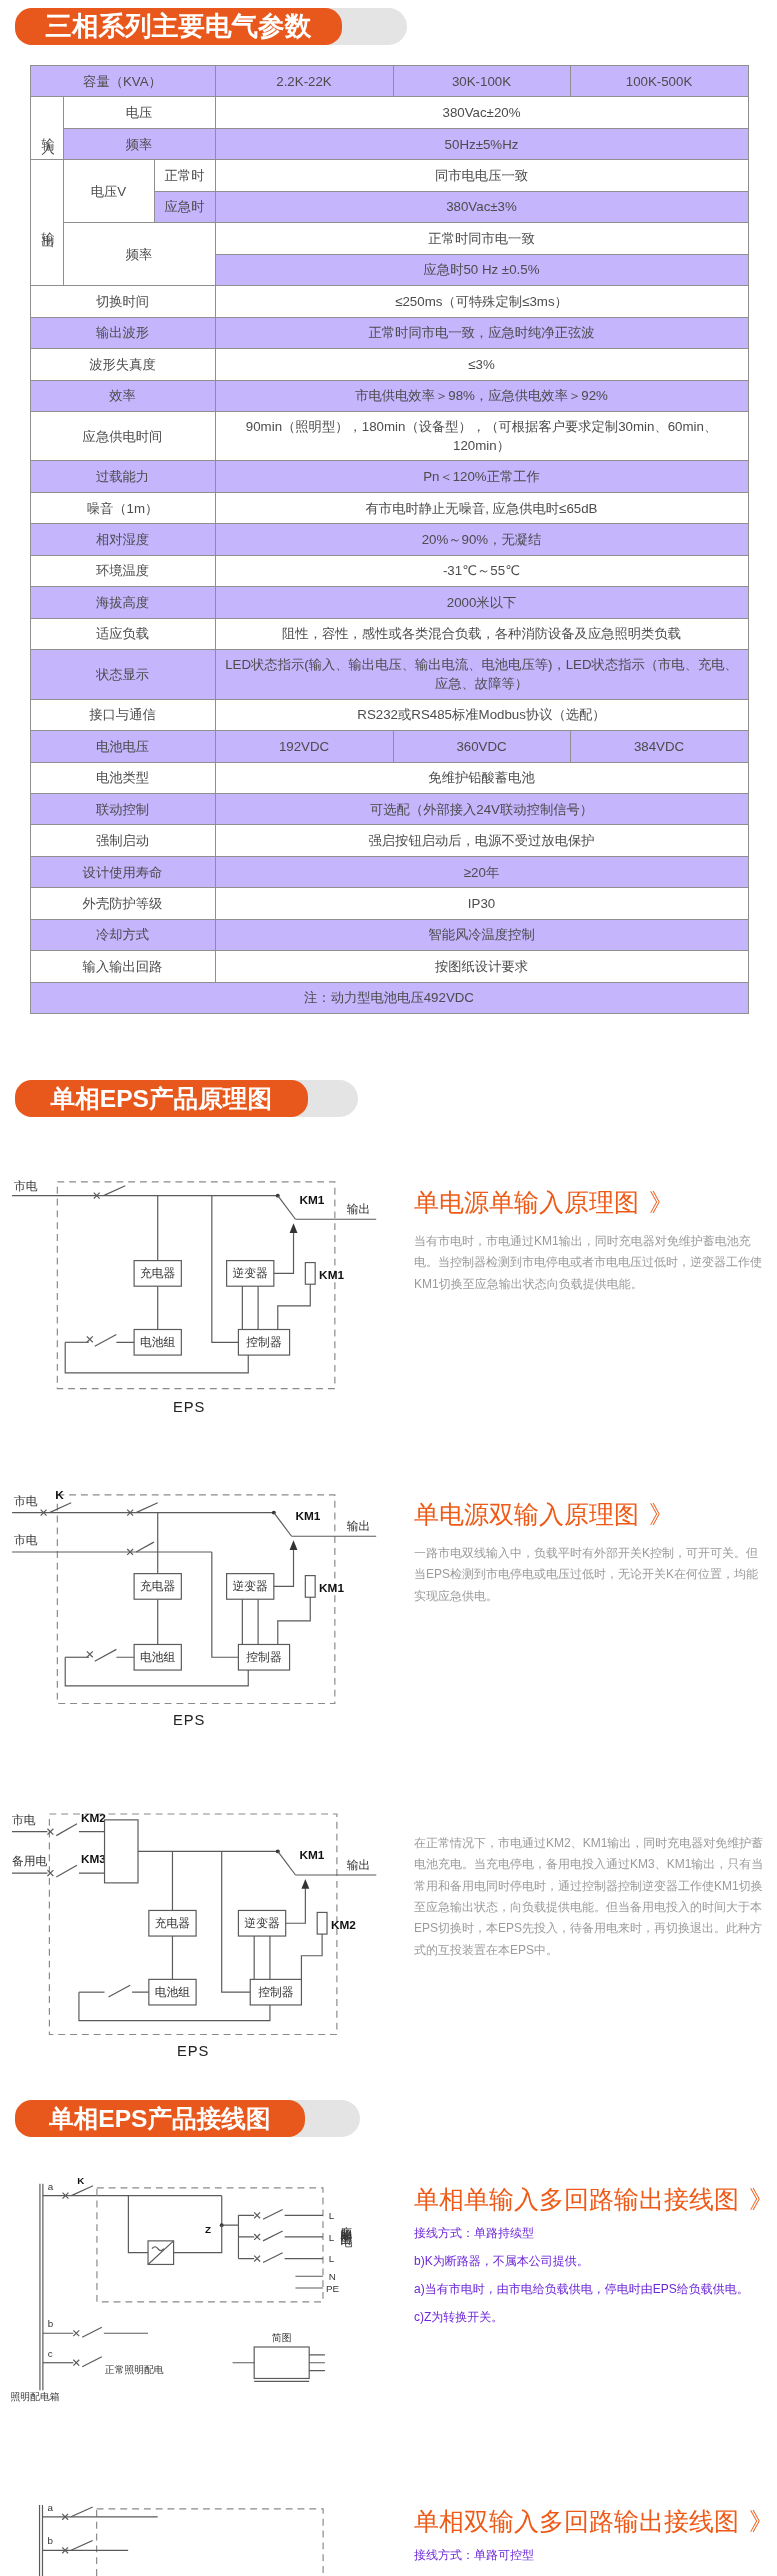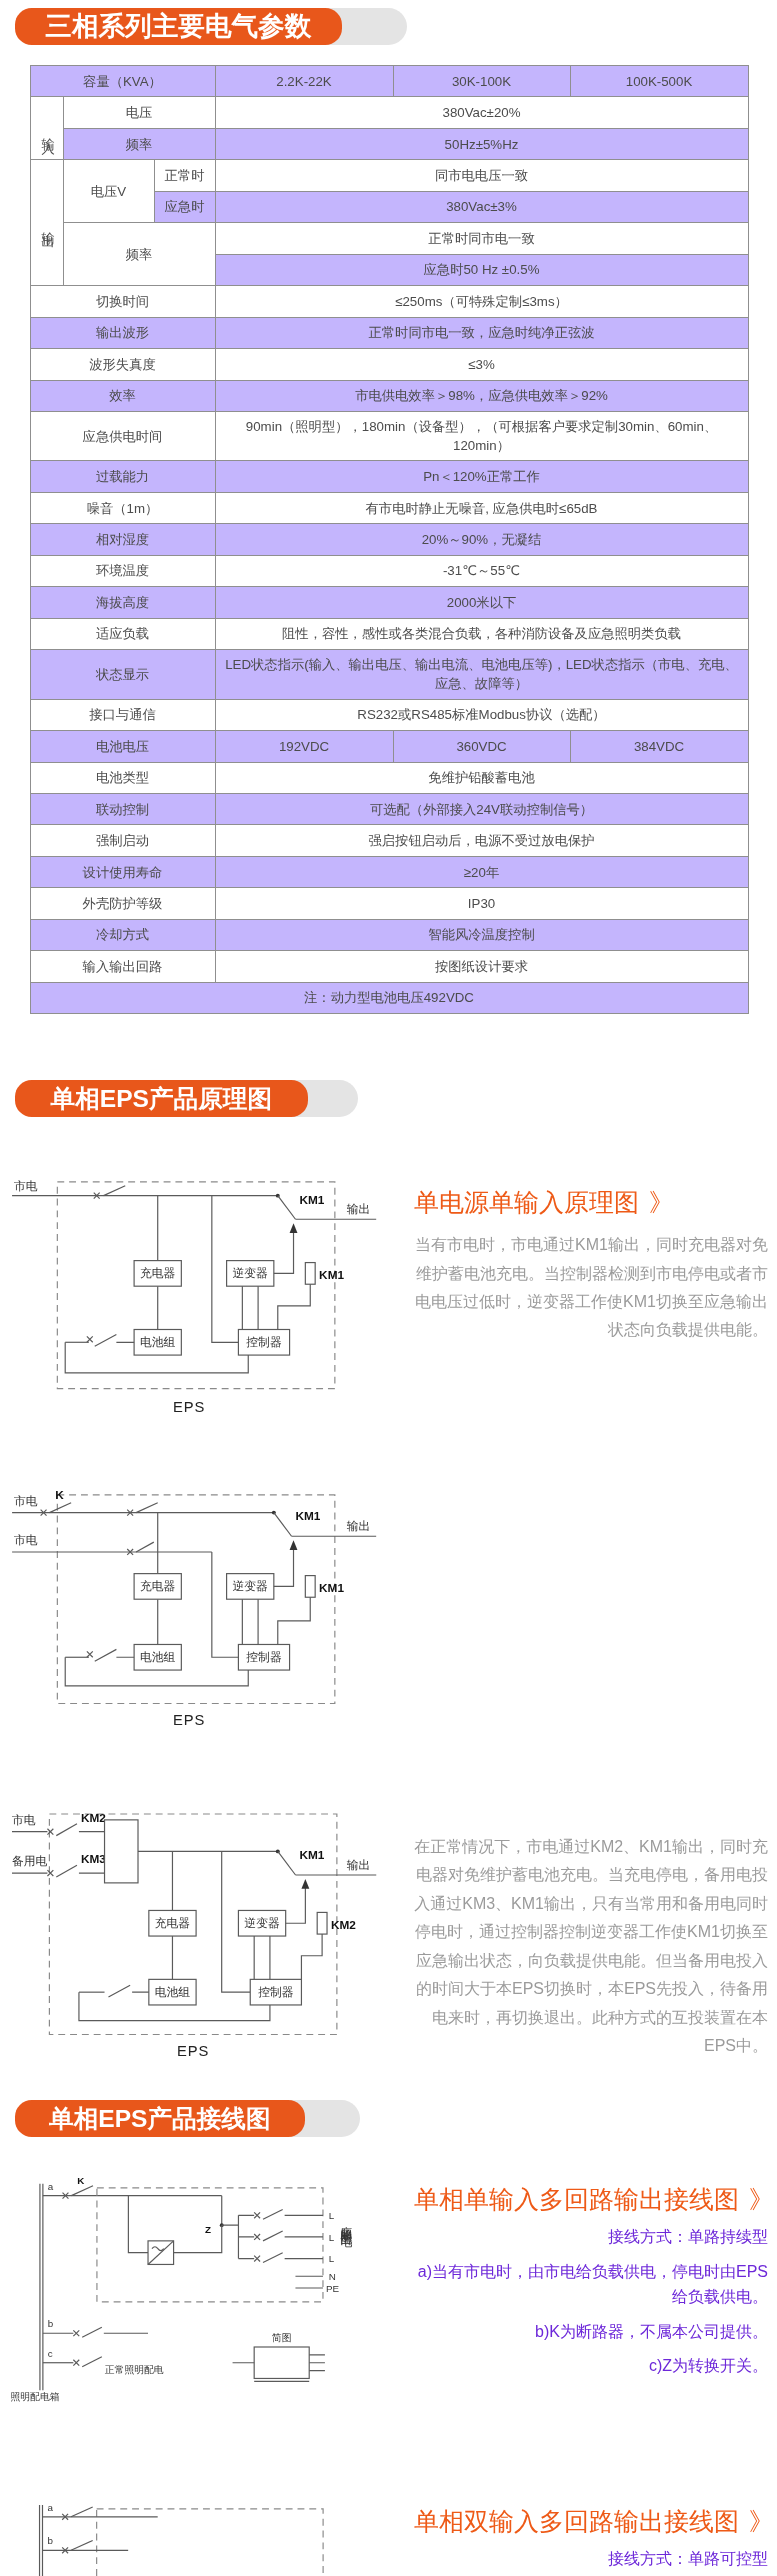--- a/index.html
+++ b/index.html
@@ -17,21 +17,21 @@
   
   table.params { position:absolute; left:29.5px; top:65px; width:719px;
     border-collapse:collapse; table-layout:fixed; font-size:13.3px; color:#4c4c4c; }
   table.params td { border:1px solid #8f8f8f; text-align:center; padding:4.9px 7.9px; height:20.7px; line-height:1.45; word-break:break-word; }
   table.params tr.sh td { background:#c4b5fd; }
   table.params td.vcell span { writing-mode:vertical-lr; text-orientation:upright; letter-spacing:3px; }
   
   .dt { position:absolute; left:414px; width:354px; }
   .dt h3 { margin:0; font-size:25px; font-weight:normal; color:#ee5a17; line-height:1.25; white-space:nowrap; }
   .dt h3 .chev { margin-left:9.8px; }
-  .dt p { margin:12.8px 0 0; font-size:16px; color:#9b9b9b; line-height:1.78;text-align:right; }
+  .dt p { margin:12.8px 0 0; font-size:12px; color:#9b9b9b; line-height:1.78; }
   .dt.wire p { margin:8.9px 0 0; line-height:1.6; color:#6d28d9; }
   
   svg { position:absolute; overflow:hidden; }
   .w { stroke:#5a5a5a; stroke-width:1.2; fill:none; }
   .dash { stroke:#8a8a8a; stroke-width:1.2; fill:none; stroke-dasharray:7 5; }
   .bx { stroke:#5a5a5a; stroke-width:1.2; fill:#fff; }
   svg text { fill:#333; font-size:12px; font-family:"Liberation Sans","DejaVu Sans",sans-serif; }
   svg text.lb { font-weight:bold; fill:#111; }
   svg text.eps { font-size:15px; fill:#222; letter-spacing:1px; }
   svg text.mid { text-anchor:middle; }
@@ -263,20 +263,24 @@
     <polygon points="284,62 292,62 288,52" fill="#333"></polygon>
     <rect class="bx" x="300" y="88" width="10" height="22"></rect>
     <text class="lb" x="314" y="105">KM1</text>
     <path class="w" d="M305 110 V134 H272 V158"></path>
     <path class="w" d="M56 171 H80"></path>
     <path class="w" d="M78 165 l6 6 M84 165 l-6 6"></path>
     <path class="w" d="M86 175 L108 163 M108 171 H126"></path>
     <path class="w" d="M56 171 V200 H242 V184"></path>
     <text class="eps mid" x="182" y="240">EPS</text>
   </svg>
+  <div class="dt" style="top:1499px;">
+    <h3><span>单电源双输入原理图</span><span class="chev">》</span></h3>
+    <p>一路市电双线输入中，负载平时有外部开关K控制，可开可关。但当EPS检测到市电停电或电压过低时，无论开关K在何位置，均能实现应急供电。</p>
+  </div>
 
   <svg style="left:9.8px;top:1812px;" width="384" height="254" viewBox="0 0 390 258">
     <rect class="dash" x="40" y="2" width="292" height="224"></rect>
     <text x="2" y="12">市电</text>
     <path class="w" d="M2 20 H38 M70 20 H96"></path>
     <path class="w" d="M38 17 l6 6 M44 17 l-6 6"></path>
     <path class="w" d="M47 24 L68 12"></path>
     <text class="lb" x="72" y="10">KM2</text>
     <text x="2" y="54">备用电</text>
     <path class="w" d="M2 62 H38 M70 62 H96"></path>
@@ -366,22 +370,22 @@
     <text class="sm" x="96" y="200">正常照明配电</text>
     <text class="sm mid" x="276" y="168">简图</text>
     <rect class="bx" x="248" y="174" width="56" height="32"></rect>
     <path class="w" d="M248 209 H304" stroke-width="2"></path>
     <path class="w" d="M226 190 H248 M304 182 H320 M304 190 H320 M304 198 H320"></path>
   </svg>
   <div class="vword" style="left:339px;top:2216px;">应急照明配电</div>
   <div class="dt wire" style="top:2184px;">
     <h3><span>单相单输入多回路输出接线图</span><span class="chev">》</span></h3>
     <p>接线方式：单路持续型</p>
+    <p>b)K为断路器，不属本公司提供。</p>
     <p>a)当有市电时，由市电给负载供电，停电时由EPS给负载供电。</p>
-    <p>b)K为断路器，不属本公司提供。</p>
     <p>c)Z为转换开关。</p>
   </div>
 
   <svg style="left:9.8px;top:2499px;" width="384" height="77" viewBox="0 0 390 78">
     <path class="w" d="M30 6 V78 M33 6 V78"></path>
     <text class="sm" x="38" y="12">a</text>
     <rect class="dash" x="88" y="10" width="230" height="110"></rect>
     <path class="w" d="M33 18 H150"></path>
     <path class="w" d="M53 15 l6 6 M59 15 l-6 6"></path>
     <path class="w" d="M62 18 L84 8"></path>

